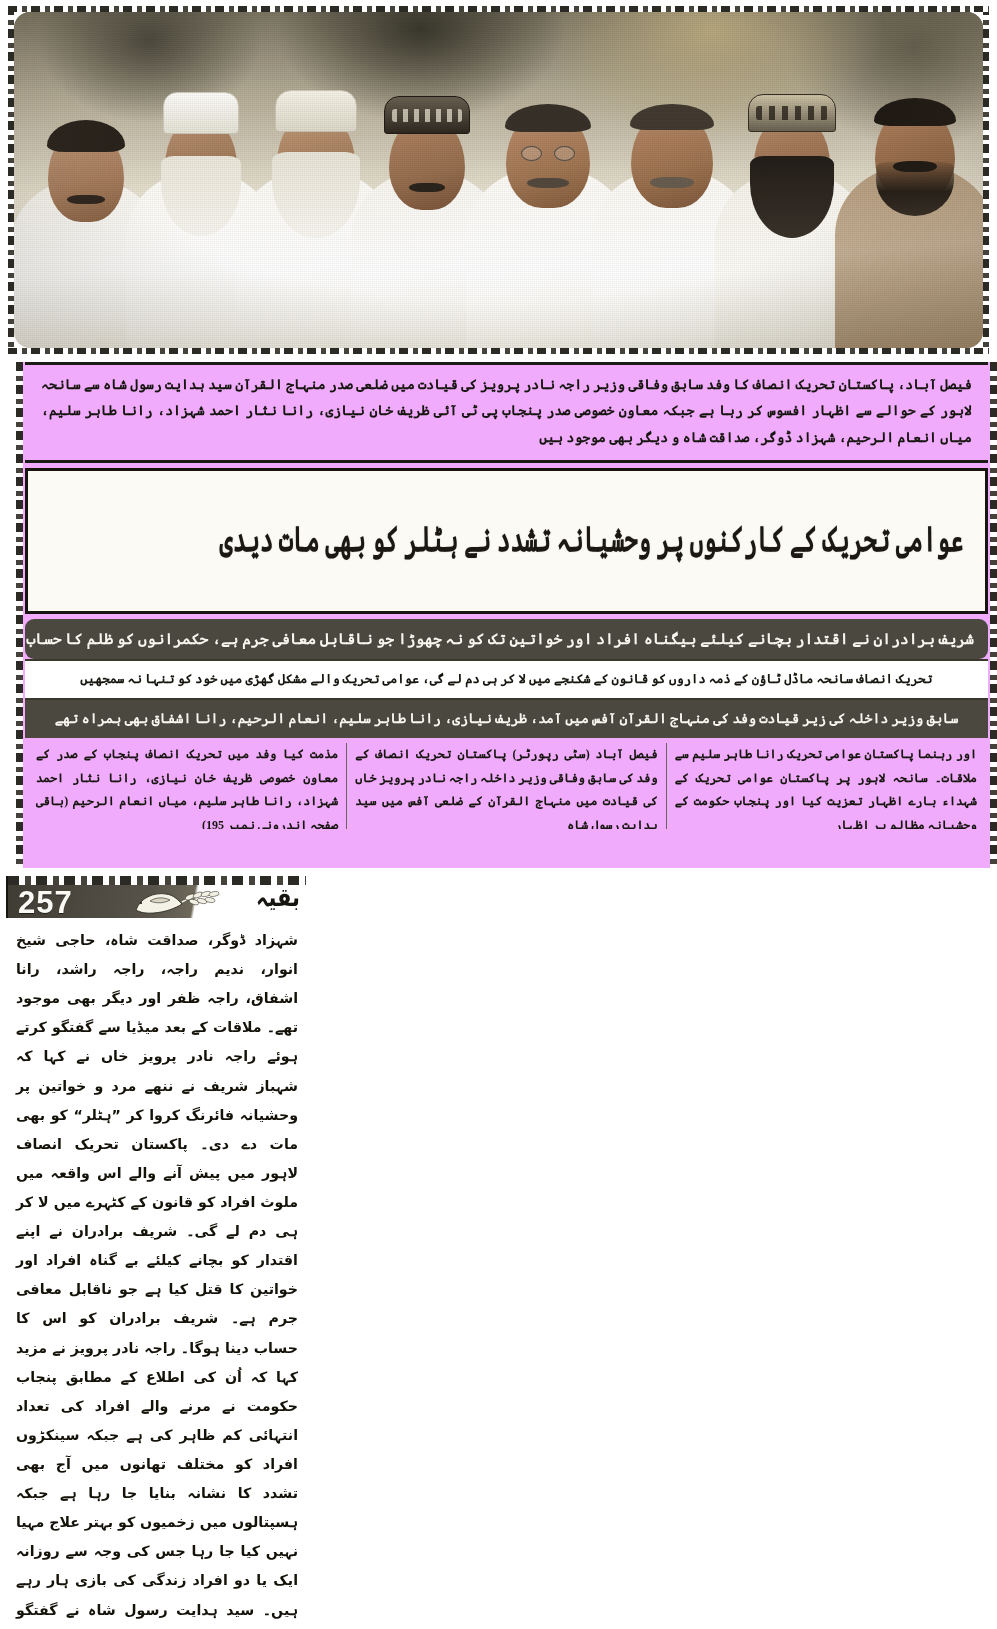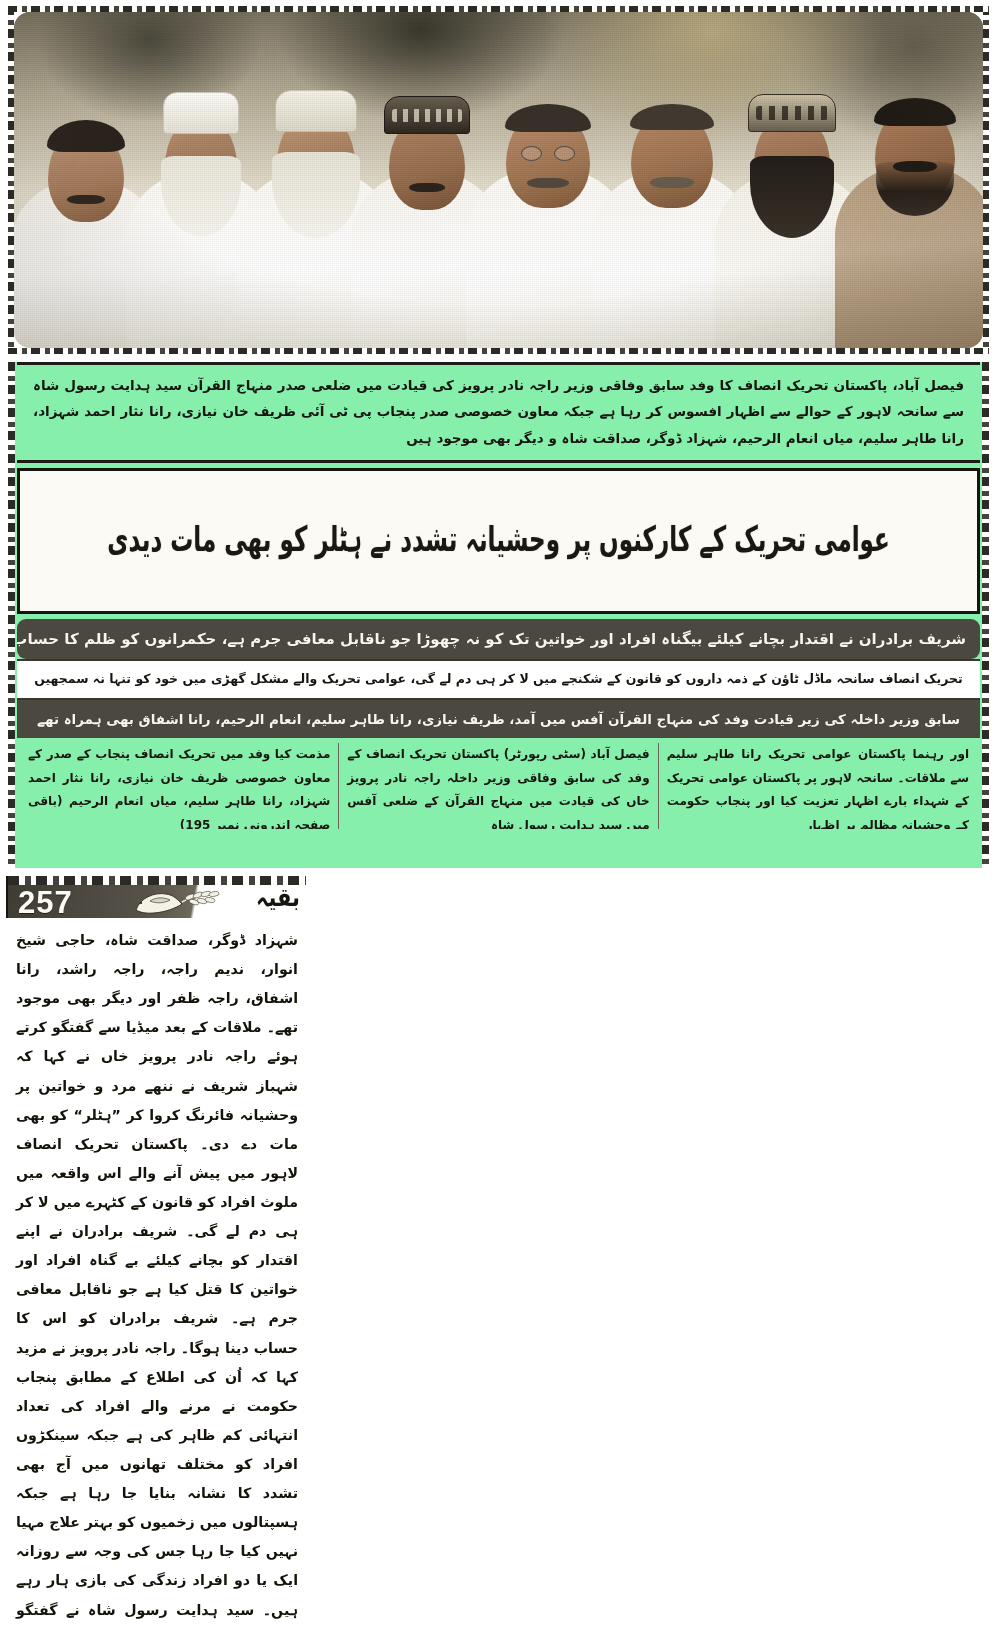--- a/index.html
+++ b/index.html
@@ -78,24 +78,25 @@
   .glasses { position:absolute; left:50%; transform:translateX(-50%); }
   .glasses i {
     position:absolute; width:19px; height:13px;
     border:1.6px solid #54504a; border-radius:50%;
     background: rgba(255,255,255,0.18);
   }
 
   
   #article {
     position: absolute;
-    left: 8px; top: 362px;
+    left: 16px; top: 362px;
     width: 981px; height: 506px;
     box-sizing: border-box;
-    background: #86efac;
+    background: #f0abfc;
+    font-family: Liberation Serif, serif;
   }
   .vborder {
     position: absolute; top:0; bottom:0; width:7px;
   }
   .vborder.l { left:0; }
   .vborder.r { right:0; }
   .hline {
     height: 3px; background: #1d1b17;
   }
   .hline.thin { height: 2px; background:#3a372f; }
@@ -118,21 +119,21 @@
     box-sizing: border-box;
     display: flex;
     align-items: stretch;
     height: 146px;
     background: #fbfaf4;
   }
   #headline-main {
     flex: 1;
     display: flex;
     align-items: center;
-    justify-content: center;
+    justify-content: flex-start;
     overflow: hidden;
     padding: 0 6px;
   }
   #headline-main span {
     font-size: 63px;
     font-weight: bold;
     color: #1b1813;
     white-space: nowrap;
     letter-spacing: -1px;
     line-height: 1.05;

